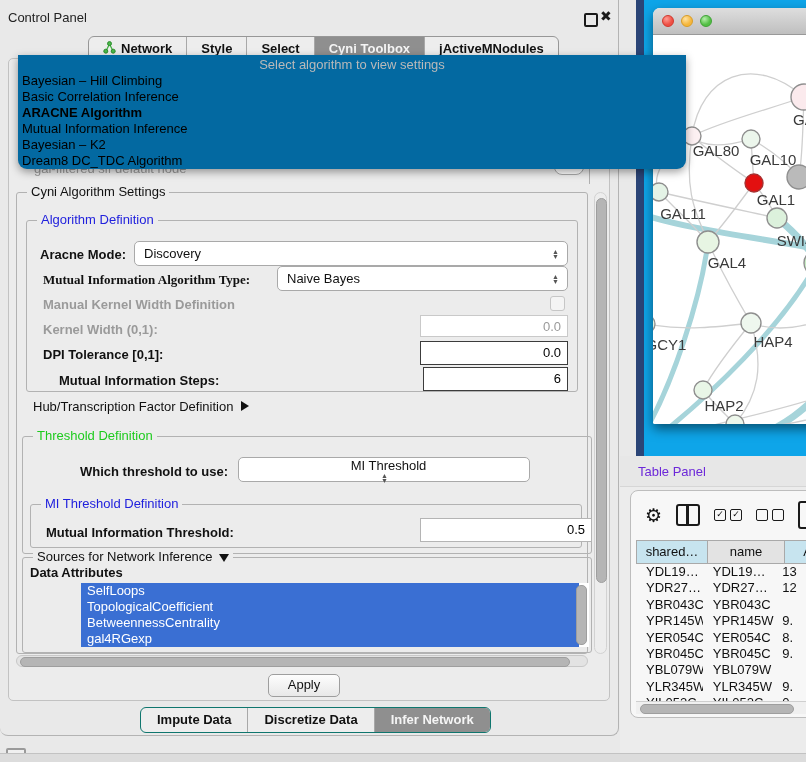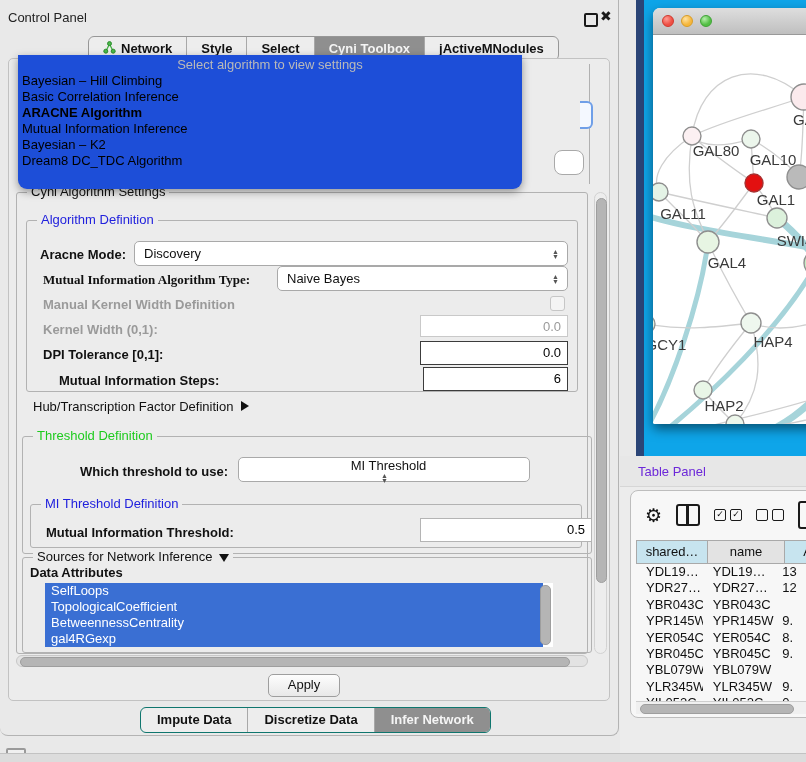--- a/index.html
+++ b/index.html
@@ -23,22 +23,22 @@
   
   .content-pane{left:8px;top:58px;width:602px;height:643px;background:#ececec;border:1px solid #c2c2c2;border-radius:5px;box-sizing:border-box;}
 
   
   .frag-line{width:1px;background:#b0b0b0;}
   .frag-focus{left:580px;top:101px;width:11px;height:24px;border:2px solid #6f9fe8;border-left:none;border-radius:0 6px 6px 0;background:#f4f8ff;}
   .frag-corner{left:554px;top:150px;width:28px;height:23px;border:1px solid #a9a9a9;border-radius:8px;background:#fff;}
   .frag-text{left:34px;top:161px;color:#9a9a9a;z-index:5;}
 
   
-  .dropdown{left:18px;top:55px;width:504px;background:#1d4ed8;border-radius:0 0 9px 9px;
-    box-shadow:0 3px 9px rgba(0,0,0,.38);z-index:10;padding-bottom:20px;}
+  .dropdown{left:18px;top:55px;width:668px;background:#0369a1;border-radius:0 0 9px 9px;
+    box-shadow:0 3px 9px rgba(0,0,0,.38);z-index:10;padding-bottom:0;}
   .dd-prompt{text-align:center;color:#b9b9b9;padding:2px 0 1px 0;}
   .dd-item{height:16px;line-height:16px;padding-left:4px;color:#000;}
   .dd-item.bold{font-weight:bold;}
 
   
   .group{border:1px solid #b2b2b2;border-radius:3px;box-sizing:border-box;}
   .gtitle{position:absolute;top:-8px;background:#ececec;padding:0 4px;line-height:14px;white-space:nowrap;}
   .blue{color:#2121dd;} .green{color:#1ecb1e;}
 
   .flabel{font-weight:bold;white-space:nowrap;}
@@ -48,21 +48,21 @@
   .spin{display:flex;flex-direction:column;color:#555;font-size:7px;line-height:5px;padding-right:8px;}
   .tfield{background:#fff;box-sizing:border-box;text-align:right;padding:3px 6px 0 0;}
   .tfield.soft{border:1px solid #c9c9c9;color:#9a9a9a;}
   .tfield.hard{border:1.5px solid #3c3c3c;color:#000;}
   .tfield.mid{border:1px solid #b4b4b4;color:#000;}
   .chk{width:13px;height:13px;border:1px solid #c6c6c6;border-radius:3px;background:#f4f4f4;}
 
   .tri-right{width:0;height:0;border-left:8px solid #111;border-top:5px solid transparent;border-bottom:5px solid transparent;display:inline-block;margin-left:8px;}
   .tri-down{width:0;height:0;border-top:8px solid #111;border-left:5px solid transparent;border-right:5px solid transparent;display:inline-block;margin-left:6px;position:relative;top:1px;}
 
-  .attr-list{background:#fff;overflow:hidden;}
+  .attr-list{background:#fff;overflow:hidden;margin-left:36px;}
   .attr-item{height:16px;line-height:16px;background:#3a6fd3;color:#fff;padding-left:6px;width:492px;}
   .list-scroll{position:absolute;right:2px;top:2px;width:9px;height:58px;background:#b5b5b5;border:1px solid #9e9e9e;border-radius:5px;}
 
   .scroll-track-v{background:#ededed;border:1px solid #d2d2d2;border-radius:7px;box-sizing:border-box;}
   .scroll-thumb{background:#b5b5b5;border:1px solid #9e9e9e;border-radius:6px;}
   .scroll-track-h{background:#e3e3e3;border:1px solid #c8c8c8;border-radius:7px;box-sizing:border-box;}
 
   .apply-btn{left:268px;top:674px;width:70px;height:21px;background:linear-gradient(#fdfdfd,#e8e8e8);
     border:1px solid #9e9e9e;border-radius:5px;text-align:center;line-height:20px;}
 

